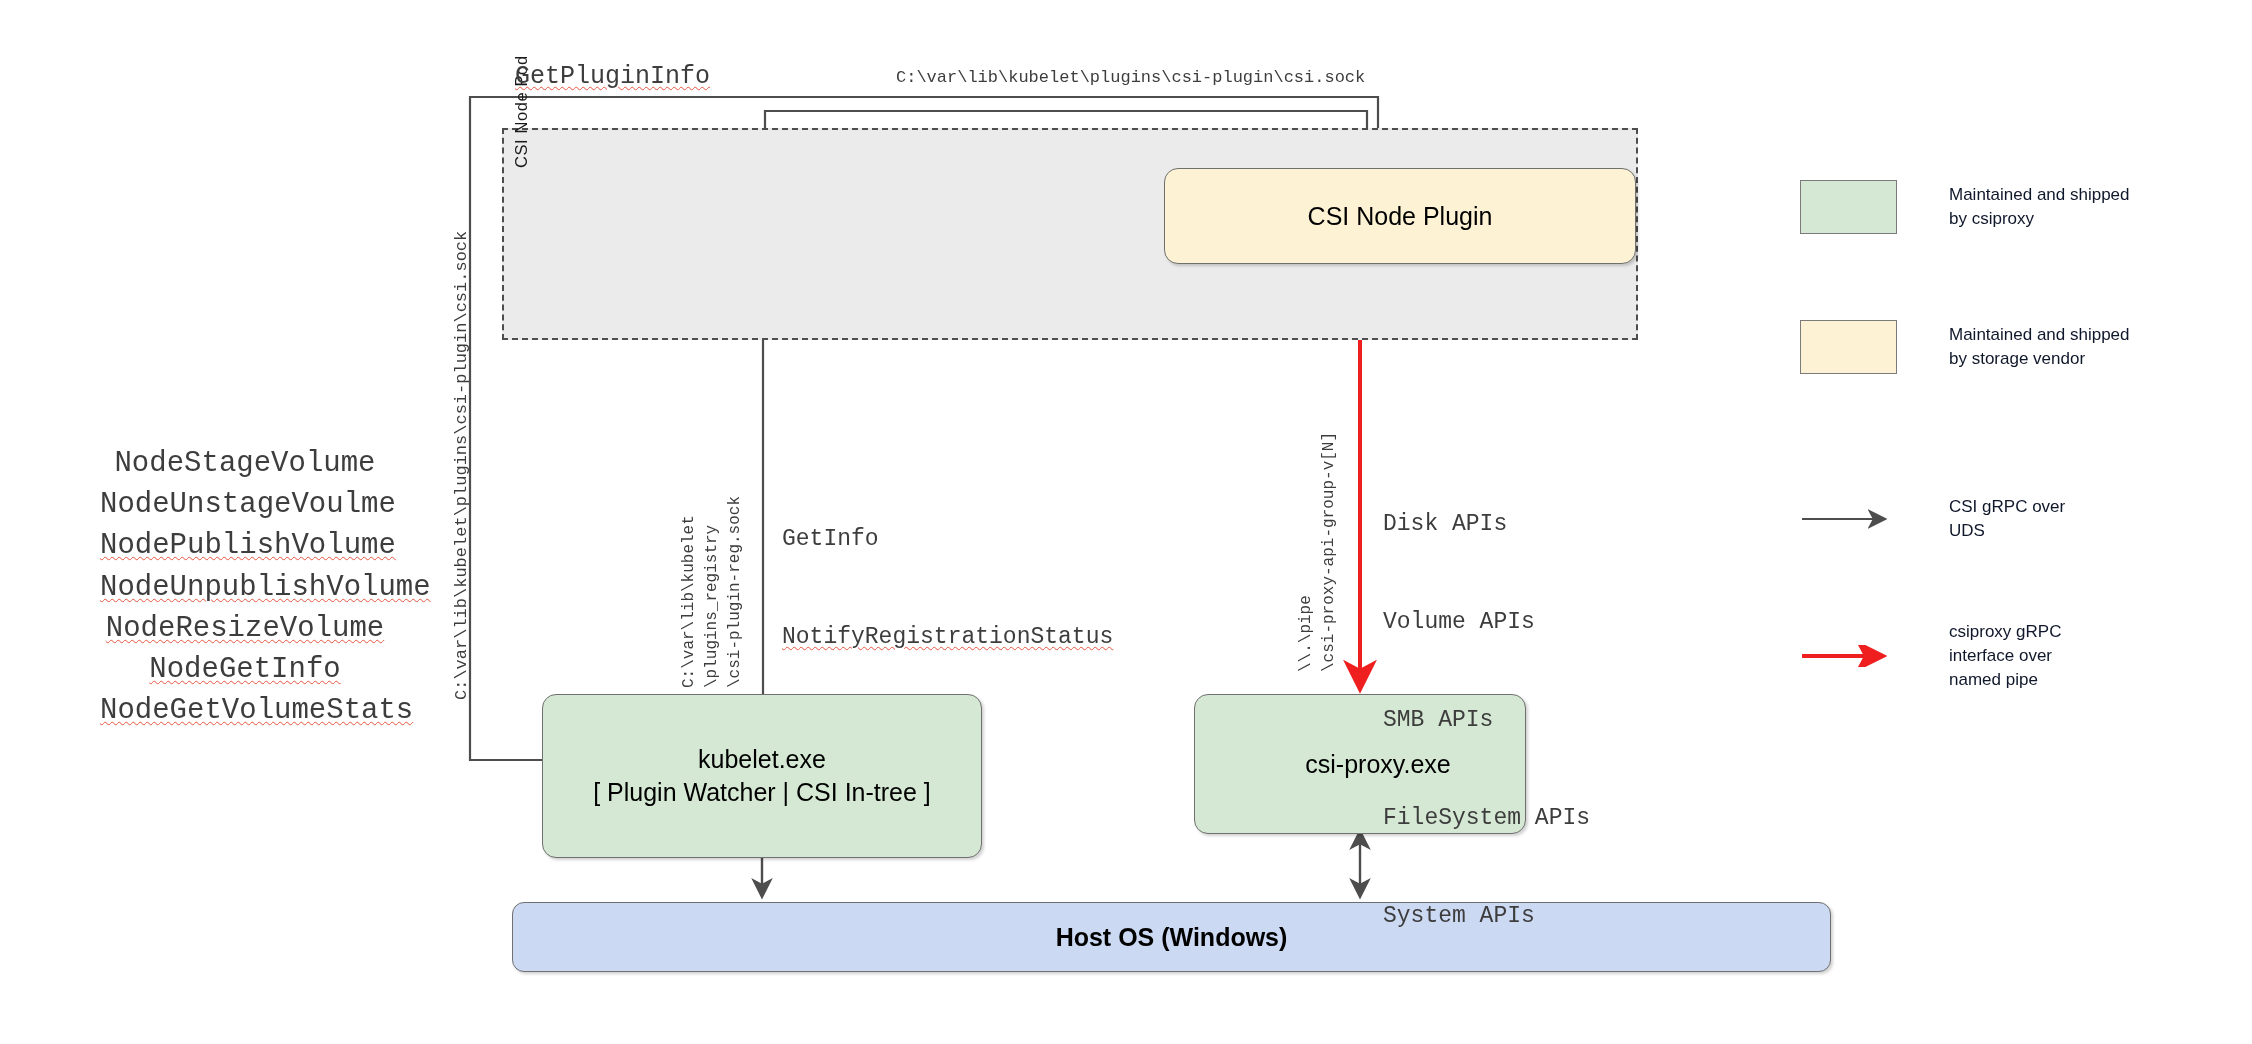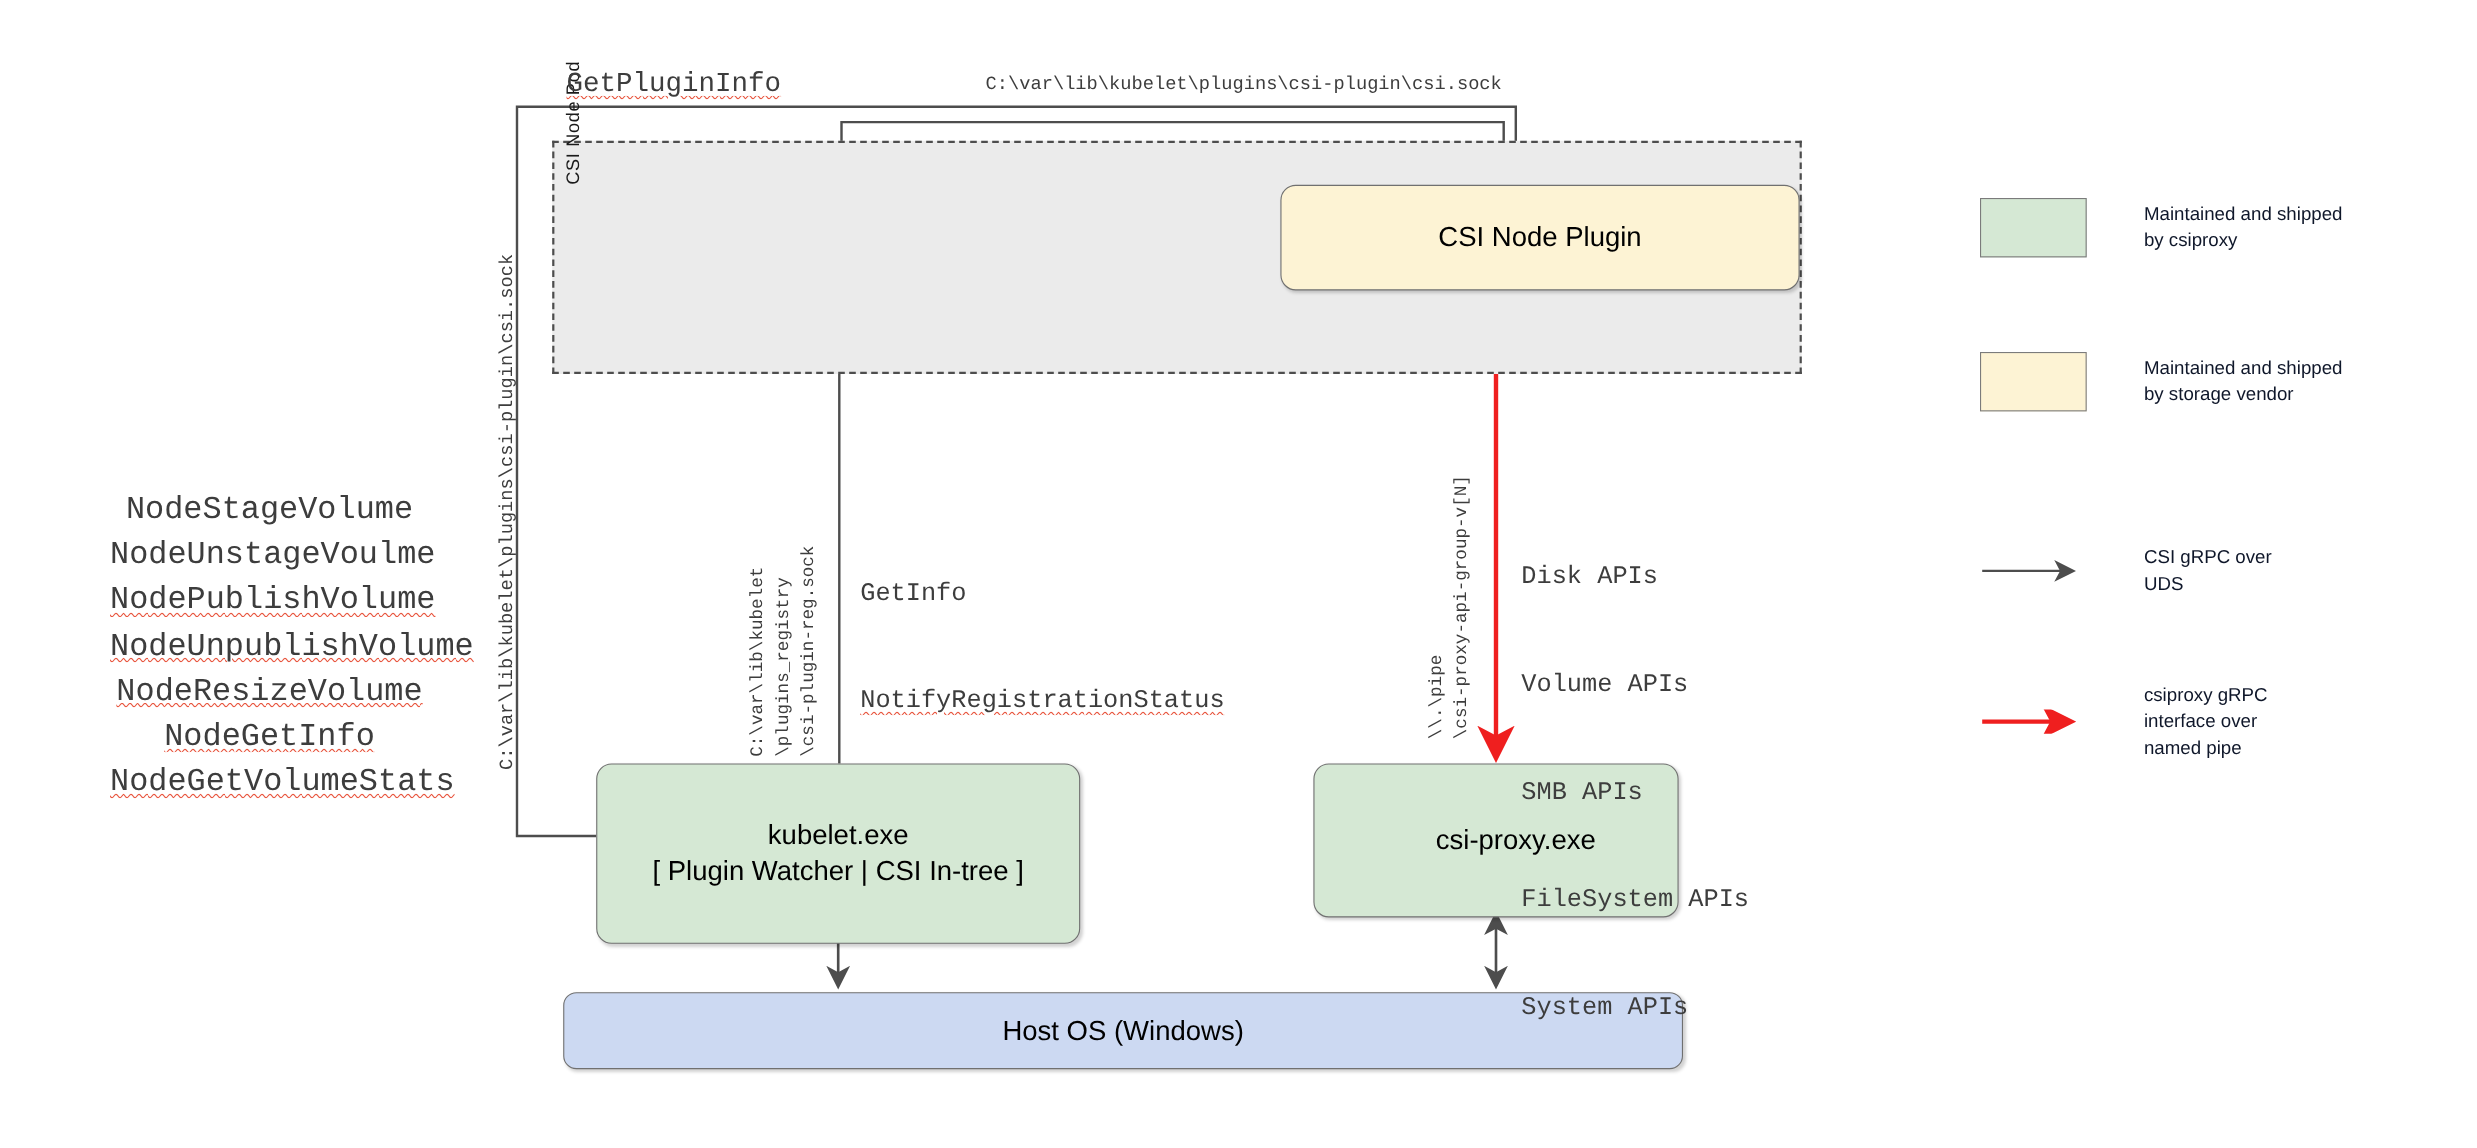--- a/index.html
+++ b/index.html
@@ -43,22 +43,22 @@
     box-shadow: 2px 2px 3px rgba(0,0,0,0.18);
   }
   .node.green { background: #d5e8d4; }
   .node.yellow { background: #fdf3d4; }
   .node.blue { background: #ccd9f2; }
 
   #node-registrar { left: 570px; top: 168px;  width: 385px; height: 96px; }
   #node-plugin    { left: 1164px; top: 168px; width: 472px; height: 96px; }
   #node-kubelet   { left: 542px;  top: 694px; width: 440px; height: 164px; }
   #node-csiproxy  { left: 1194px; top: 694px; width: 332px; height: 140px; padding-left: 36px; }
-  #node-hostos    { left: 512px;  top: 902px; width: 1018px; height: 70px;
-                    border-radius: 12px; }
+  #node-hostos    { left: 512px;  top: 902px; width: 1319px; height: 70px;
+                    border-radius: 12px; font-weight: bold; }
 
   .node-lines { display: block; }
   .node-lines span { display: block; }
 
   
   #pod-box {
     position: absolute;
     left: 502px; top: 128px;
     width: 1136px; height: 212px;
     box-sizing: border-box;

